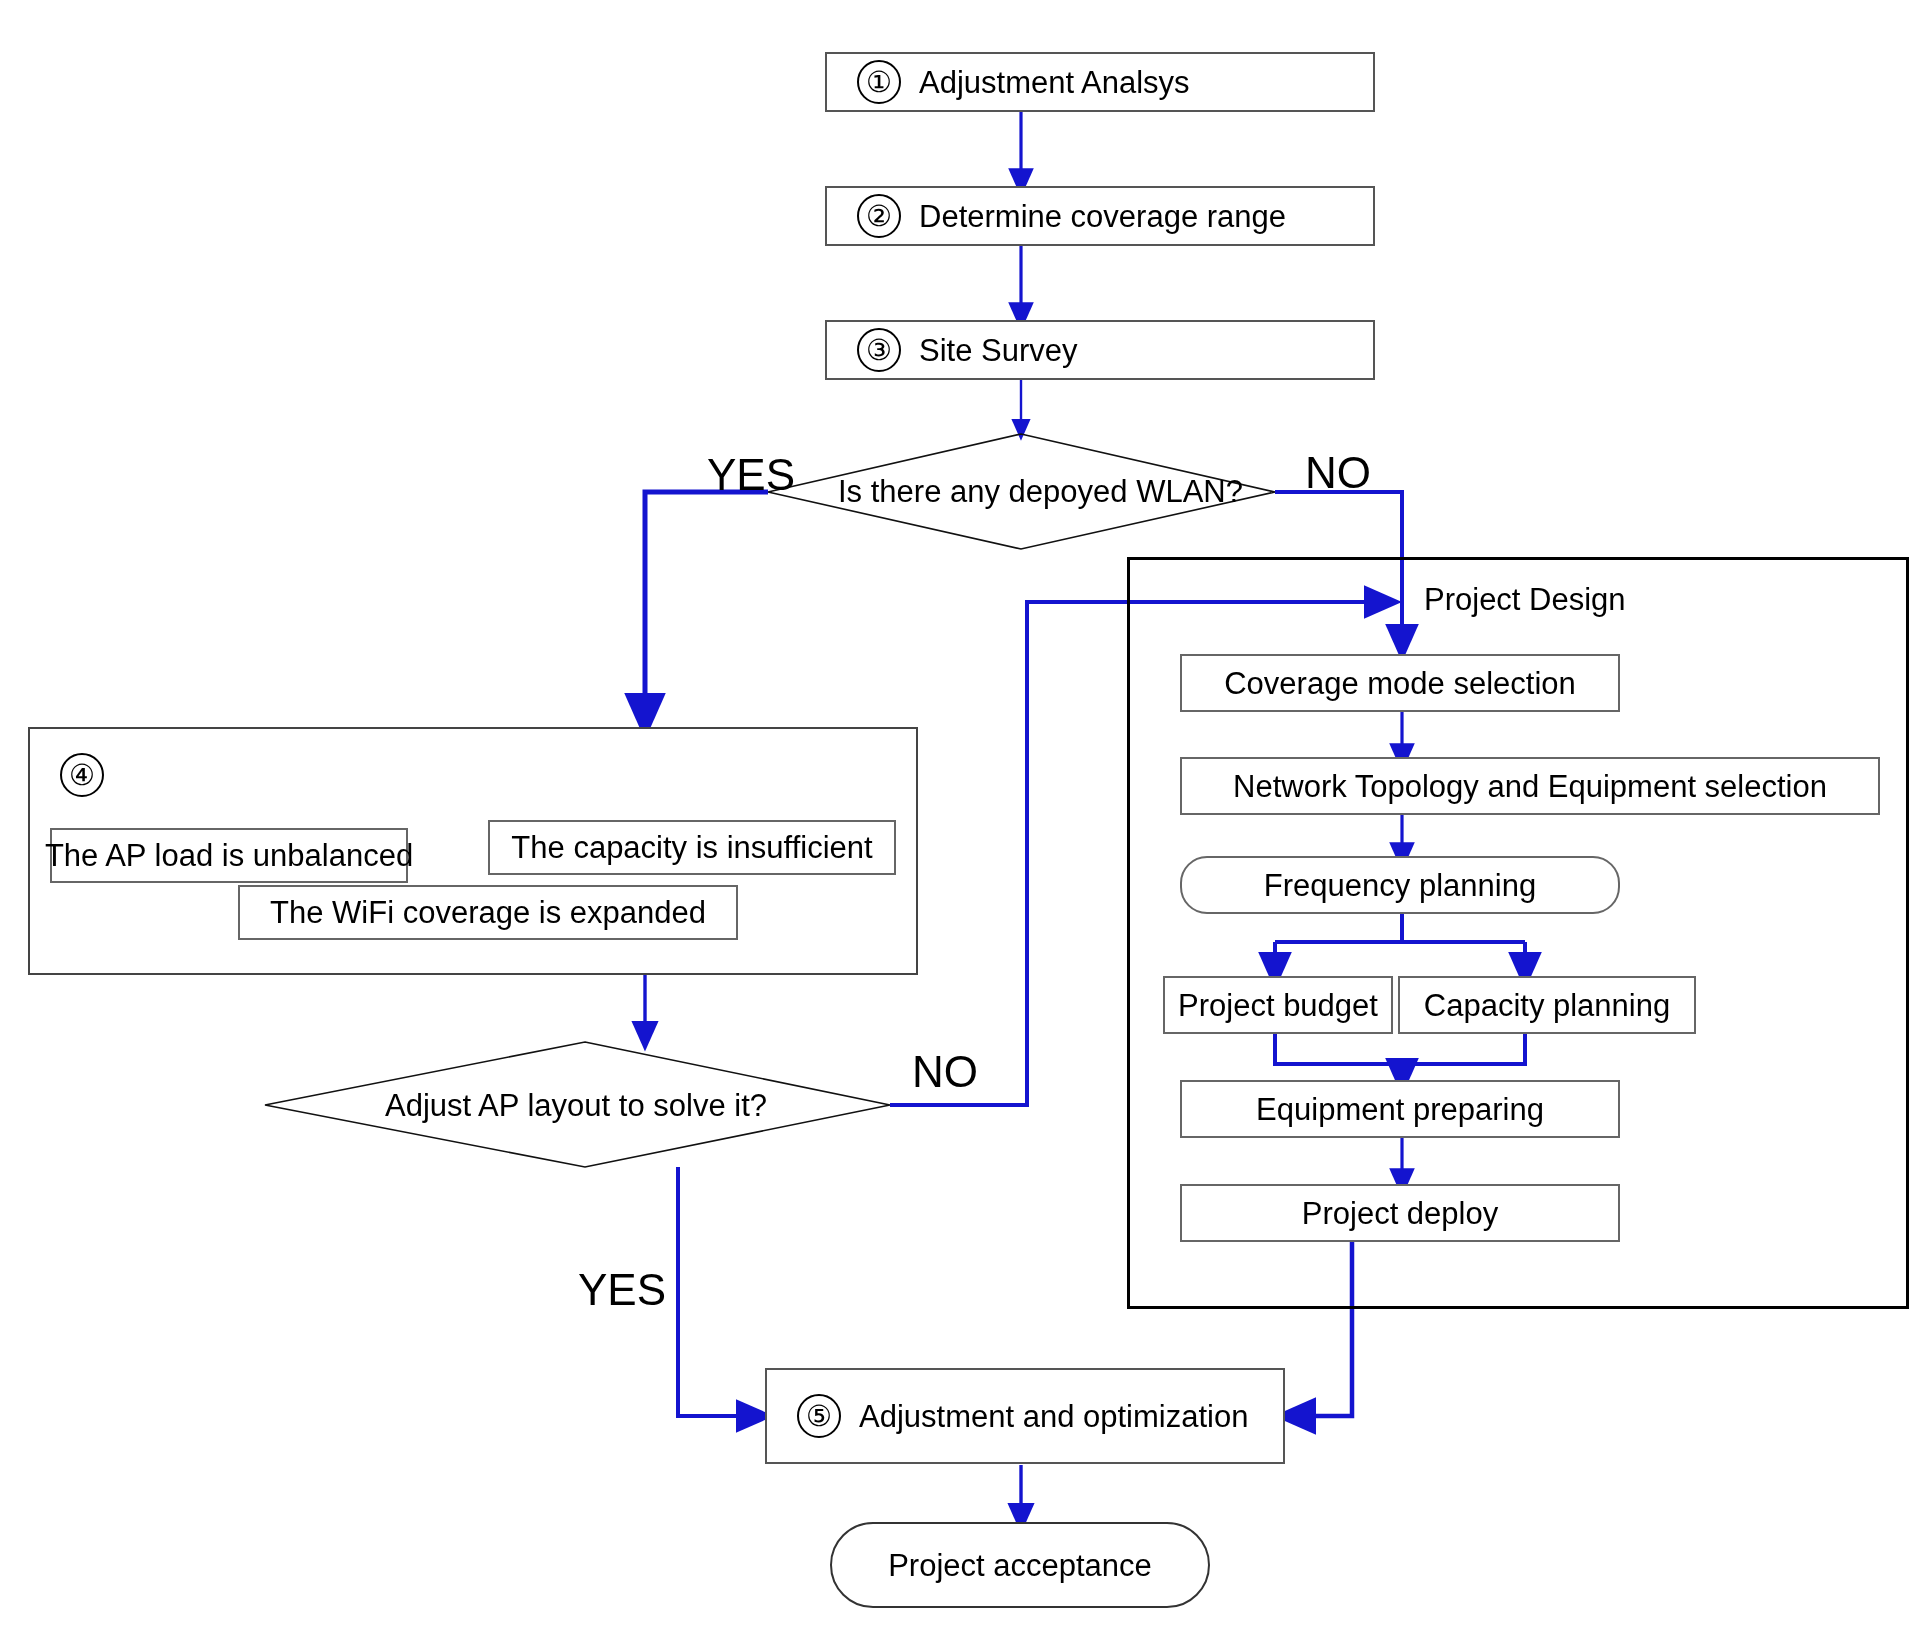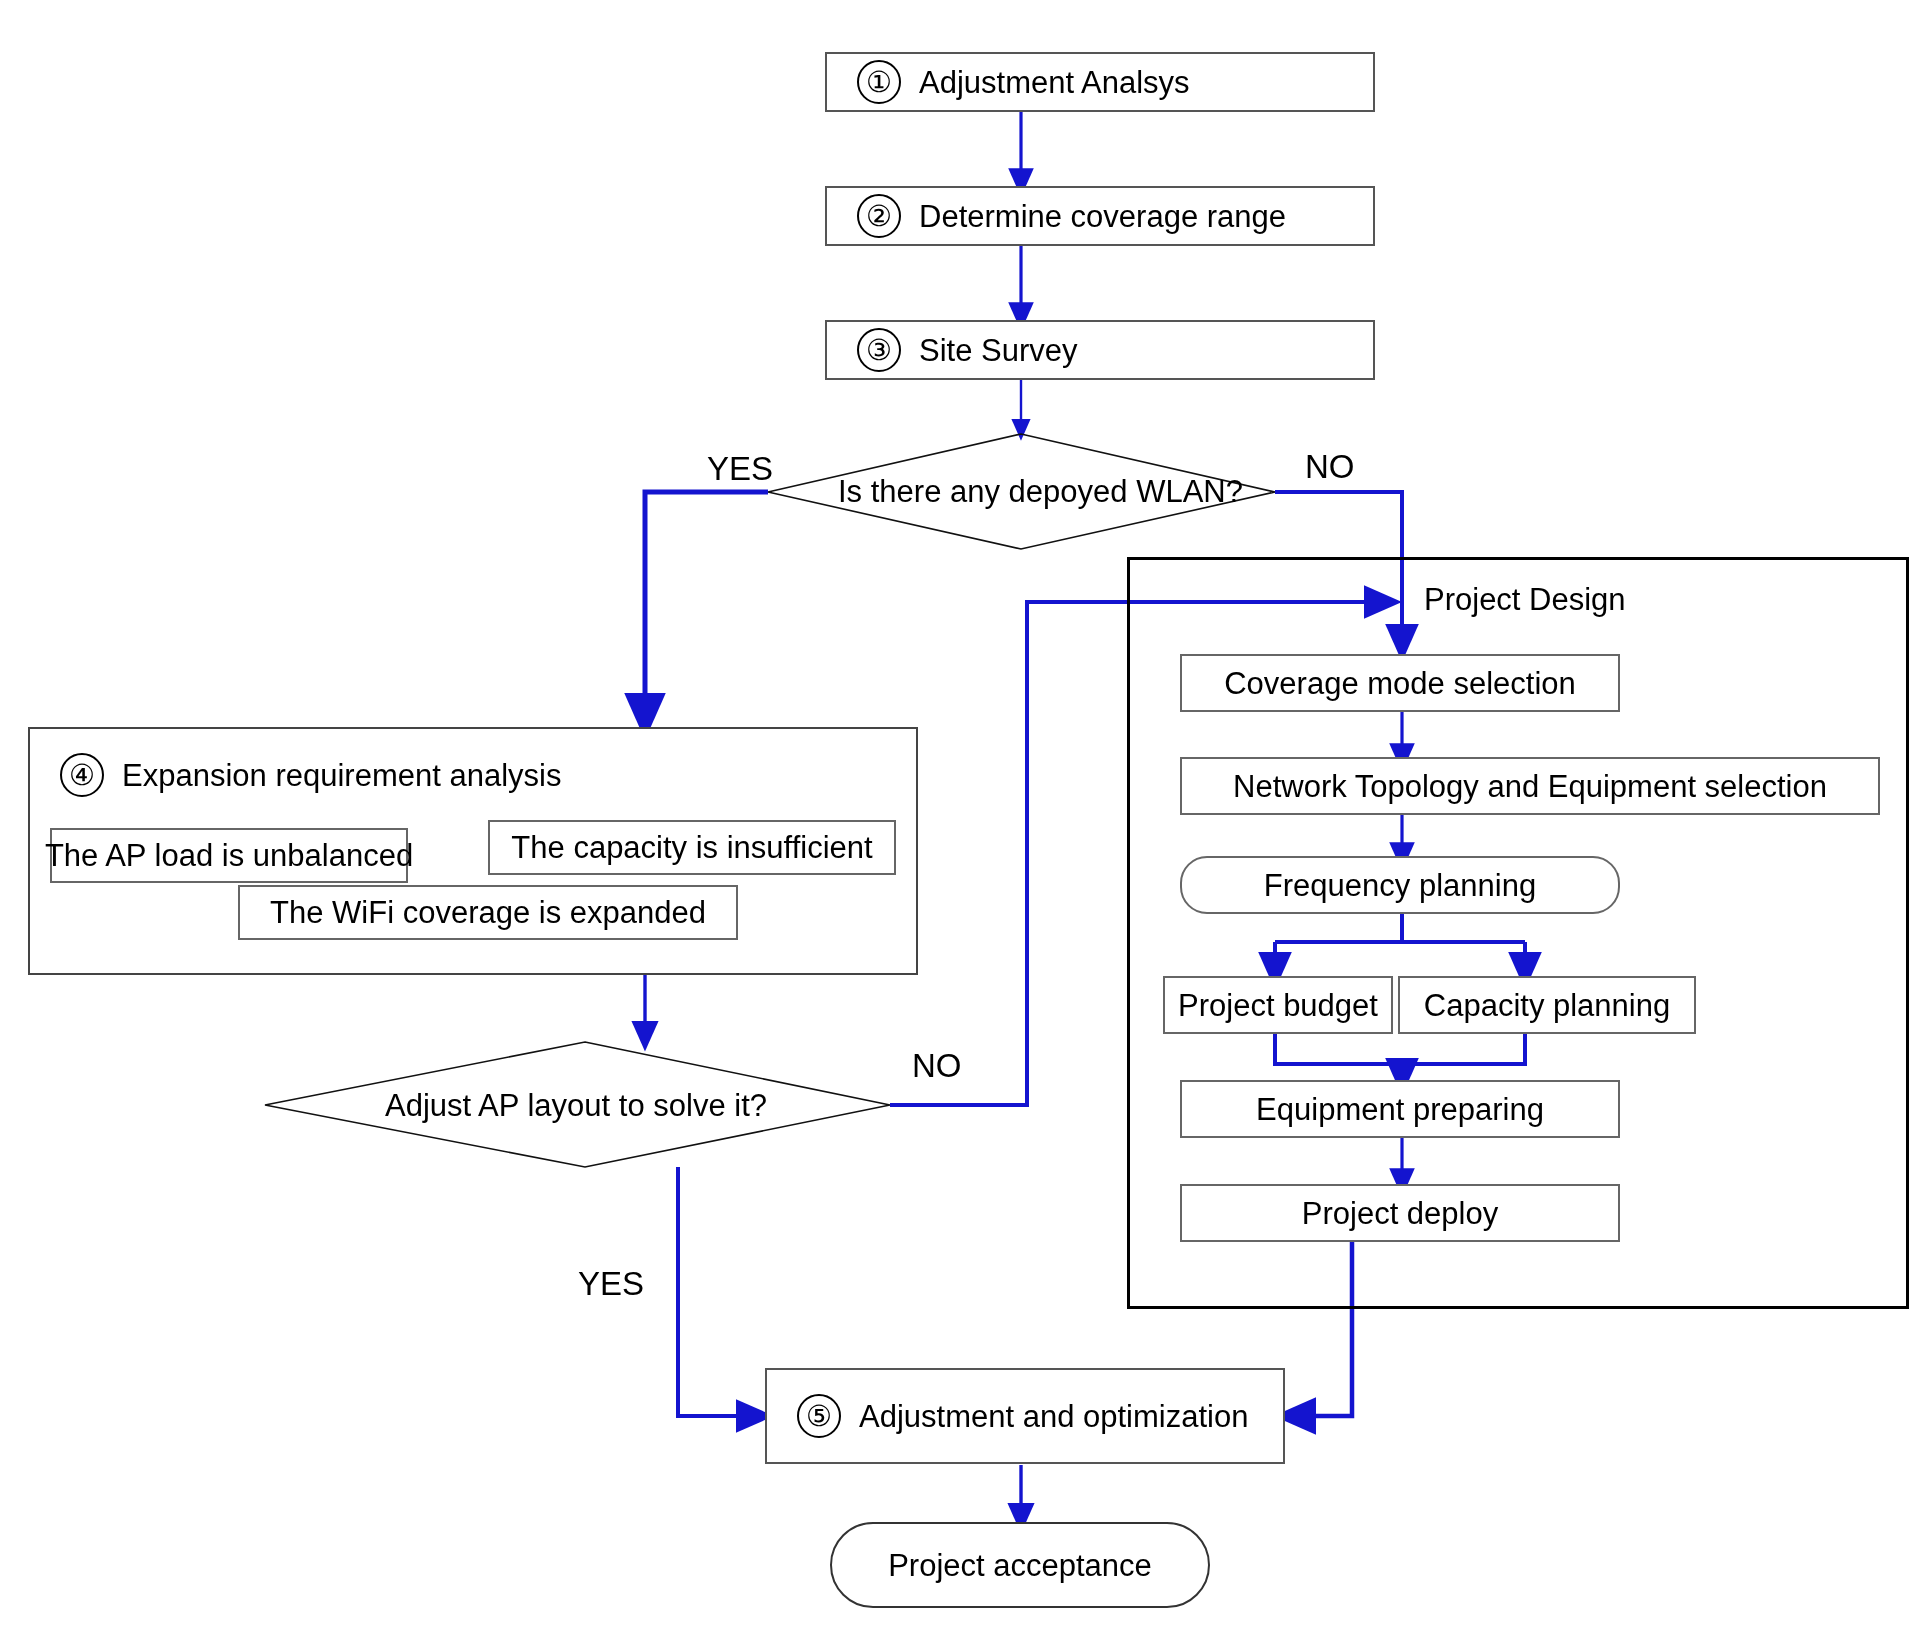--- a/index.html
+++ b/index.html
@@ -10,21 +10,21 @@
         display:flex;align-items:center;}
   .node.thin{border:2px solid #666;}
   .node.heavy{border:3px solid #000;background:transparent;}
   .lbl{font-size:31px;color:#000;white-space:nowrap;line-height:1;}
   .numcircle{display:inline-flex;align-items:center;justify-content:center;
              width:40px;height:40px;border:2.5px solid #000;border-radius:50%;
              font-size:29px;margin-right:18px;flex:0 0 auto;}
   .ctr{justify-content:center;}
   .padl{padding-left:30px;}
   .diamond-text{position:absolute;font-size:31px;color:#000;white-space:nowrap;}
-  .flag{position:absolute;font-size:33px;color:#000;white-space:nowrap;}
+  .flag{position:absolute;font-size:44px;color:#000;white-space:nowrap;}
   .panel-title{position:absolute;font-size:31px;color:#000;white-space:nowrap;}
   .pill{position:absolute;box-sizing:border-box;background:#fff;border:2.5px solid #333;
         border-radius:60px;display:flex;align-items:center;justify-content:center;}
 </style>
 </head>
 <body>
 
 <div id="stage">
 
   <svg class="layer" viewBox="0 0 1920 1642">
@@ -91,21 +91,20 @@
 
   <div class="diamond-text" style="left:838px;top:474px;text-align:center;">Is there any depoyed WLAN?</div>
   <div class="flag" style="left:707px;top:450px;">YES</div>
   <div class="flag" style="left:1305px;top:448px;">NO</div>
 
   <div class="node" style="left:28px;top:727px;width:890px;height:248px;border:2px solid #444;display:block;">
   </div>
   <div style="position:absolute;left:28px;top:727px;width:890px;height:248px;">
     <div style="position:absolute;left:32px;top:26px;display:flex;align-items:center;">
       <span class="numcircle">④</span>
-      <span class="lbl">Expansion requirement analysis</span>
     </div>
     <div class="node ctr thin" style="left:22px;top:101px;width:358px;height:55px;">
       <span class="lbl">The AP load is unbalanced</span>
     </div>
     <div class="node ctr thin" style="left:460px;top:93px;width:408px;height:55px;">
       <span class="lbl">The capacity is insufficient</span>
     </div>
     <div class="node ctr thin" style="left:210px;top:158px;width:500px;height:55px;">
       <span class="lbl">The WiFi coverage is expanded</span>
     </div>

